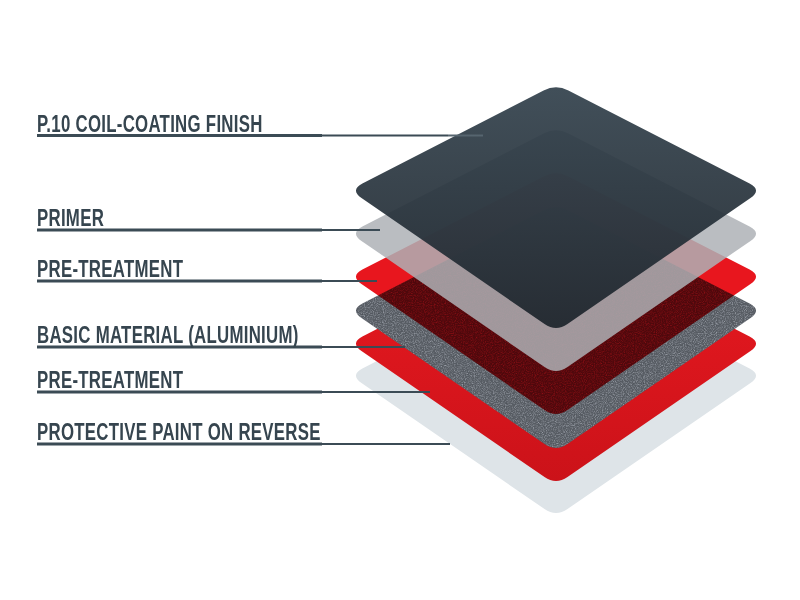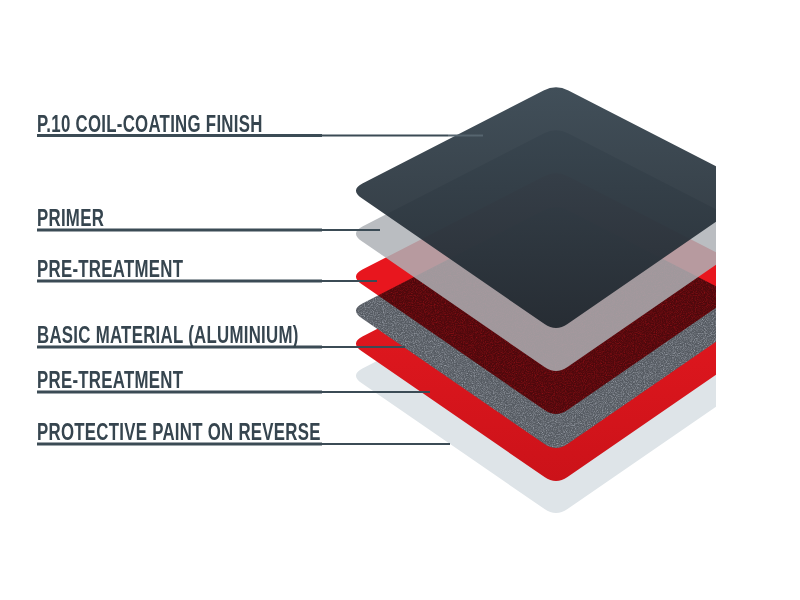--- a/index.html
+++ b/index.html
@@ -1,17 +1,17 @@
 <!DOCTYPE html>
 <html><head>
 <meta charset="utf-8">
 <style>
   html,body{margin:0;padding:0;background:#ffffff;}
   .canvas{
-    position:relative;width:716px;height:600px;background:#ffffff;overflow:hidden;
+    position:relative;width:800px;height:600px;background:#ffffff;overflow:hidden;
     font-family:"Liberation Sans",sans-serif;
   }
   .canvas svg{position:absolute;left:0;top:0;}
   .label{
     position:absolute;left:37px;
     font:700 23px/24px "Liberation Sans",sans-serif;
     letter-spacing:0.4px;
     color:#36454f;
     transform:scaleX(0.73);
     transform-origin:0 0;

